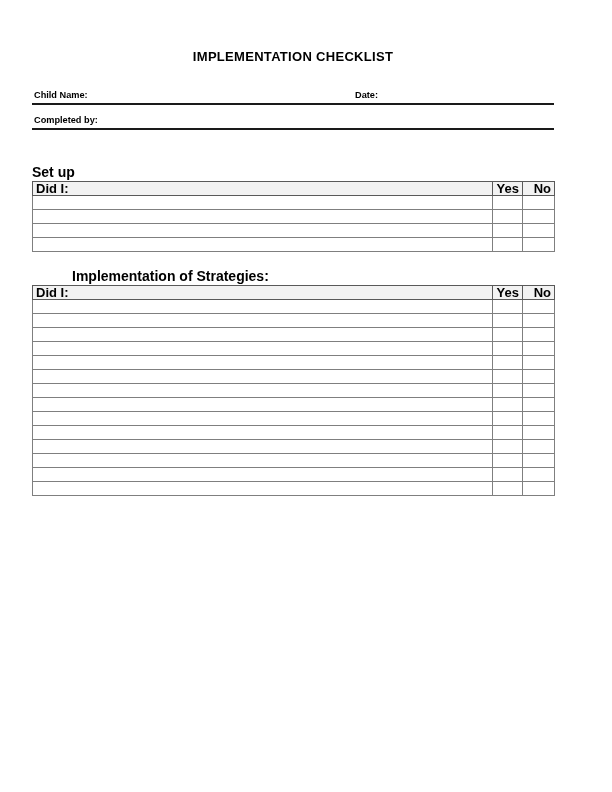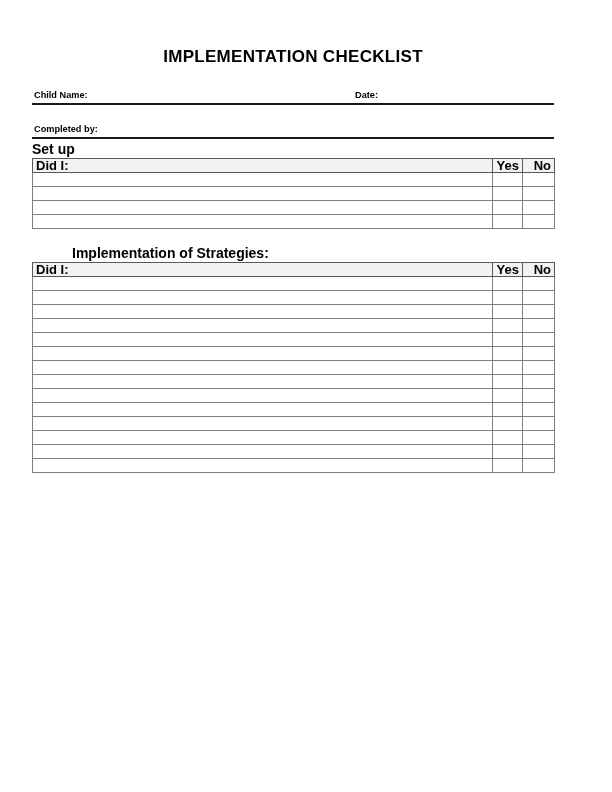--- a/index.html
+++ b/index.html
@@ -29,37 +29,37 @@
   .content {
     position: absolute;
     left: 32px;
     top: 50px;
     width: 522px;
   }
 
   
   .doc-title {
     text-align: center;
-    font-size: 17px;
+    font-size: 13px;
     font-weight: bold;
     letter-spacing: 0.3px;
     margin: 0 0 22px 0;
     padding: 0;
     line-height: 14px;
   }
 
   
   .field-row {
     position: relative;
     height: 19px;
     border-bottom: 2.2px solid #1a1a1a;
-    margin-bottom: 15px;
+    margin-bottom: 6px;
   }
   .field-row.second {
-    margin-bottom: 4px;
+    margin-bottom: 36px;
   }
   .field-label {
     position: absolute;
     bottom: 2px;
     font-size: 9.2px;
     font-weight: bold;
     white-space: nowrap;
     line-height: 11px;
   }
   .field-label.child-name { left: 2px; }

